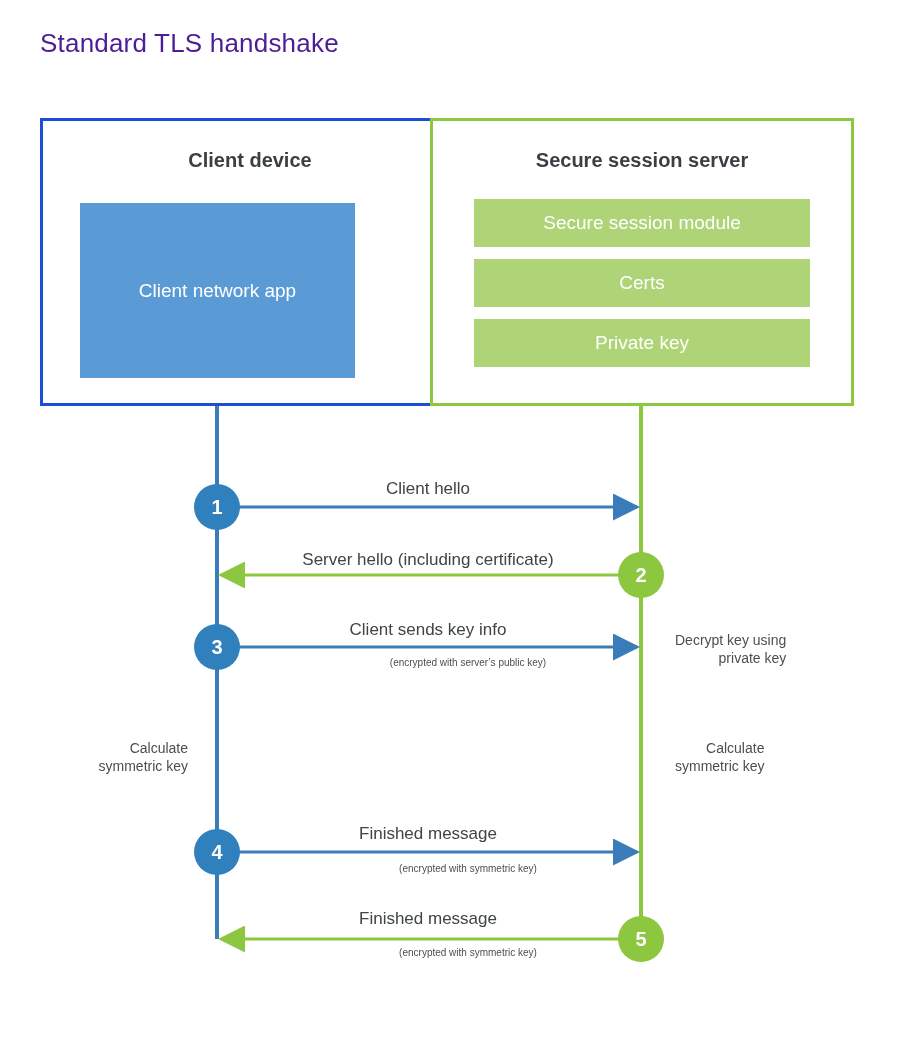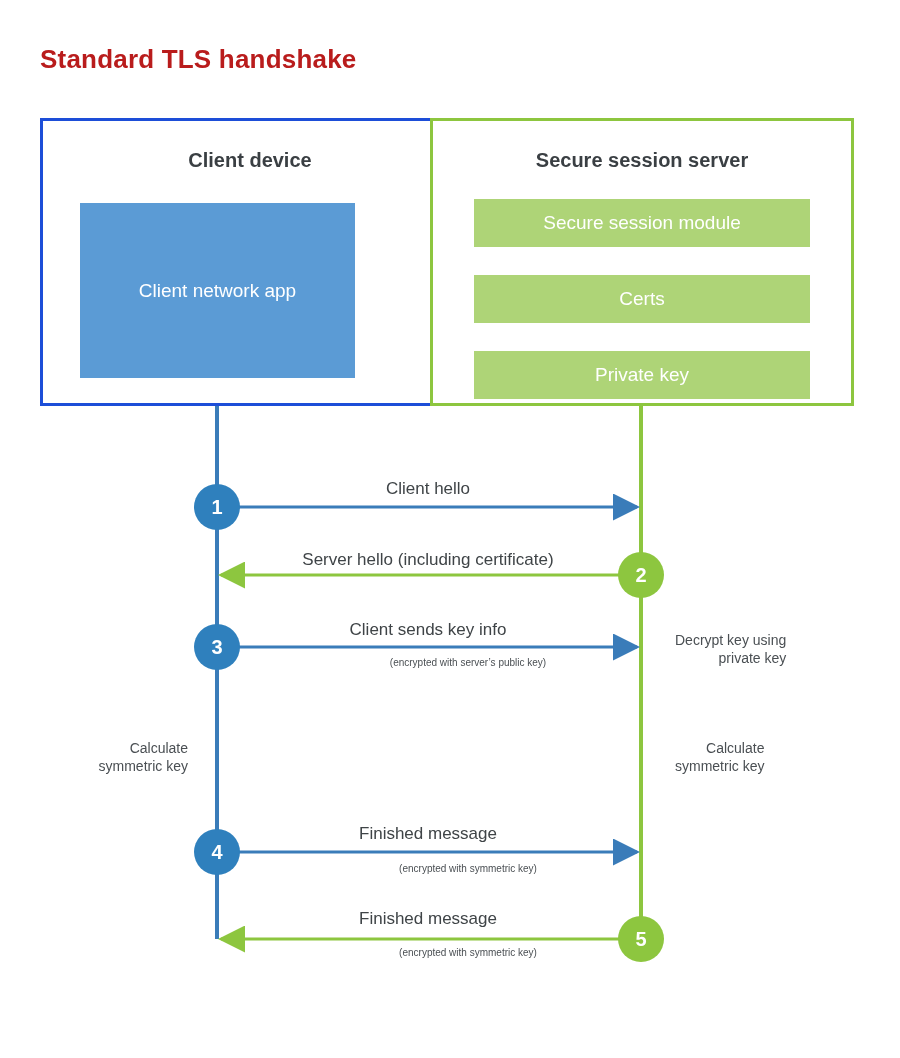--- a/index.html
+++ b/index.html
@@ -26,24 +26,24 @@
     position: absolute;
     left: 0; top: 0;
     width: 900px;
     height: 1058px;
     pointer-events: none;
   }
   
   .page-title {
     position: absolute;
     left: 40px;
-    top: 44px;
+    top: 28px;
     font-size: 26px;
-    font-weight: 700;
-    color: #b91c1c;
+    font-weight: 400;
+    color: #4c1d95;
     letter-spacing: 0.2px;
     white-space: nowrap;
   }
   
   .party-box {
     position: absolute;
     box-sizing: border-box;
     background: #ffffff;
   }
   #client-box {
@@ -98,21 +98,21 @@
     width: 336px;
   }
   .server-bar {
     height: 48px;
     background: #aed477;
     color: #ffffff;
     font-size: 19px;
     display: flex;
     align-items: center;
     justify-content: center;
-    margin-bottom: 28px;
+    margin-bottom: 12px;
     text-align: center;
   }
   .server-bar:last-child { margin-bottom: 0; }
 
   
   .step-badge {
     position: absolute;
     width: 46px;
     height: 46px;
     border-radius: 50%;

